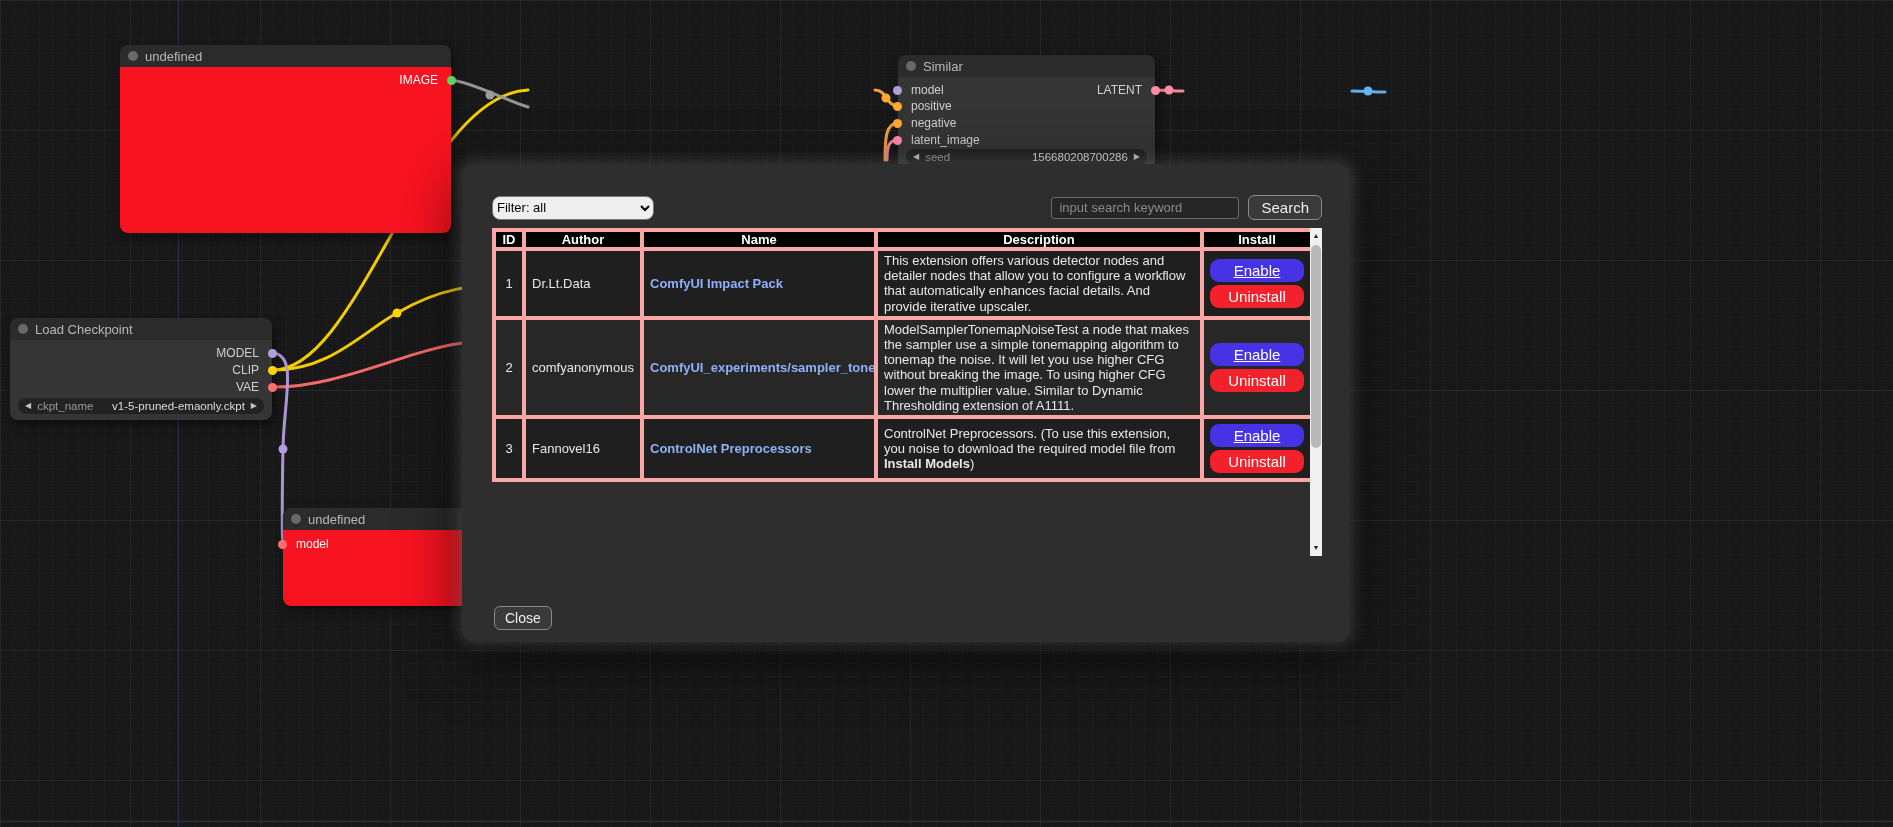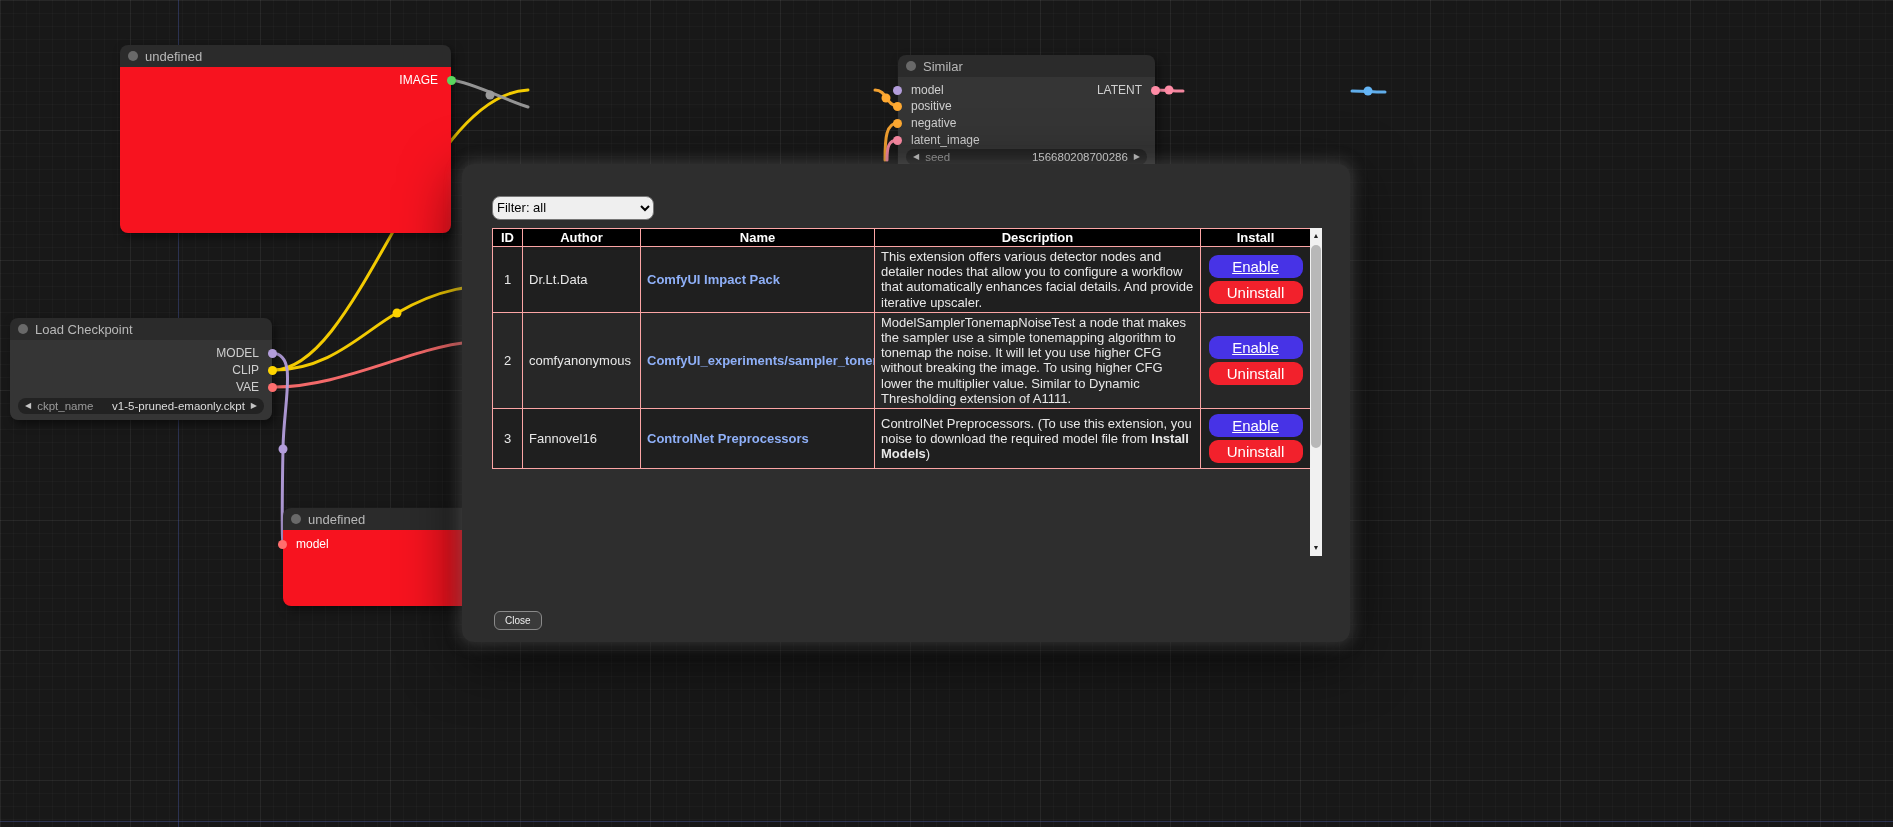--- a/index.html
+++ b/index.html
@@ -58,39 +58,39 @@
   .toolbar{display:flex;align-items:center;width:830px;height:27px;}
   .toolbar select{height:24px;width:162px;font-size:13px;font-family:"Liberation Sans",sans-serif;border-radius:8px;}
   .search-group{margin-left:auto;display:flex;align-items:center;gap:9px;}
   .search-group input{width:188px;height:22px;background:#262626;border:1px solid #6a6a6a;
     border-radius:3px;color:#dddddd;padding:0 7px;font-size:13px;font-family:"Liberation Sans",sans-serif;}
   .search-group input::placeholder{color:#8a8a8a;}
   .btn{background:#3a3a3a;border:1px solid #8a8a8a;border-radius:6px;color:#eeeeee;
     font-size:15px;padding:3px 12px;font-family:"Liberation Sans",sans-serif;}
   .table-wrap{position:relative;width:830px;height:328px;margin-top:7px;}
   table.pkg{border-collapse:collapse;width:818px;table-layout:fixed;}
-  table.pkg th, table.pkg td{border:1px solid #fca5a5;}
+  table.pkg th, table.pkg td{border:4px solid #fca5a5;}
   table.pkg th{background:var(--header-bg,#000);color:#ffffff;font-size:13px;height:18px;text-align:center;}
   table.pkg td{color:#e8e8e8;font-size:13px;padding:2px 6px;vertical-align:middle;}
   tbody tr:nth-child(odd){background:#1f1f1f;} tbody tr:nth-child(even){background:#272727;}
   td.cell-id{text-align:center;}
   td.cell-name{font-weight:bold;font-size:12.5px;white-space:nowrap;overflow:hidden;}
   td.cell-name a{color:var(--link-text,#8fb0f8);text-decoration:none;}
   td.cell-desc{font-size:12.8px;line-height:15.2px;padding:2px 5px;}
   td.cell-install{text-align:center;padding:2px;}
   .pill-btn{display:block;width:94px;margin:3px auto;border:none;border-radius:9px;color:#ffffff;
     font-size:15px;padding:3px 0;font-family:"Liberation Sans",sans-serif;}
   .pill-btn.enable{background:var(--enable-bg,#4733e6);text-decoration:underline;}
   .pill-btn.uninstall{background:var(--uninstall-bg,#f2212c);}
   .vscrollbar{position:absolute;right:0;top:0;width:12px;height:328px;background:#f1f1f1;}
   .sb-btn{position:absolute;left:0;width:12px;height:16px;background:#f1f1f1;color:#222;
     font-size:7px;text-align:center;line-height:16px;}
   .sb-btn.up{top:0;} .sb-btn.down{bottom:0;}
   .sb-thumb{position:absolute;left:1px;top:17px;width:10px;height:203px;background:#b8b8b8;border-radius:5px;}
-  .close-btn{position:absolute;left:32px;bottom:12px;font-size:10px;padding:3px 10px;}
+  .close-btn{position:absolute;left:32px;bottom:12px;font-size:14px;padding:3px 10px;}
 </style>
 </head>
 <body>
 
 <div class="canvas">
   <div class="axis-v"></div>
   <div class="axis-h"></div>
 
   <svg class="wires" width="1893" height="827">
     <path class="w-clip" d="M272,370 C 360,372 420,95 528,90"></path>
@@ -200,20 +200,24 @@
         <span class="slot-label">model</span>
       </div>
     </div>
   </div>
 
   <div class="dialog">
     <div class="toolbar">
       <select>
         <option>Filter: all</option>
       </select>
+      <div class="search-group">
+        <input type="text" placeholder="input search keyword" style="">
+        <button class="btn">Search</button>
+      </div>
     </div>
 
     <div class="table-wrap">
       <table class="pkg">
         <colgroup>
           <col style="width:30px">
             <col style="width:118px">
             <col style="width:234px">
           <col style="width:326px">
             <col style="width:110px">

